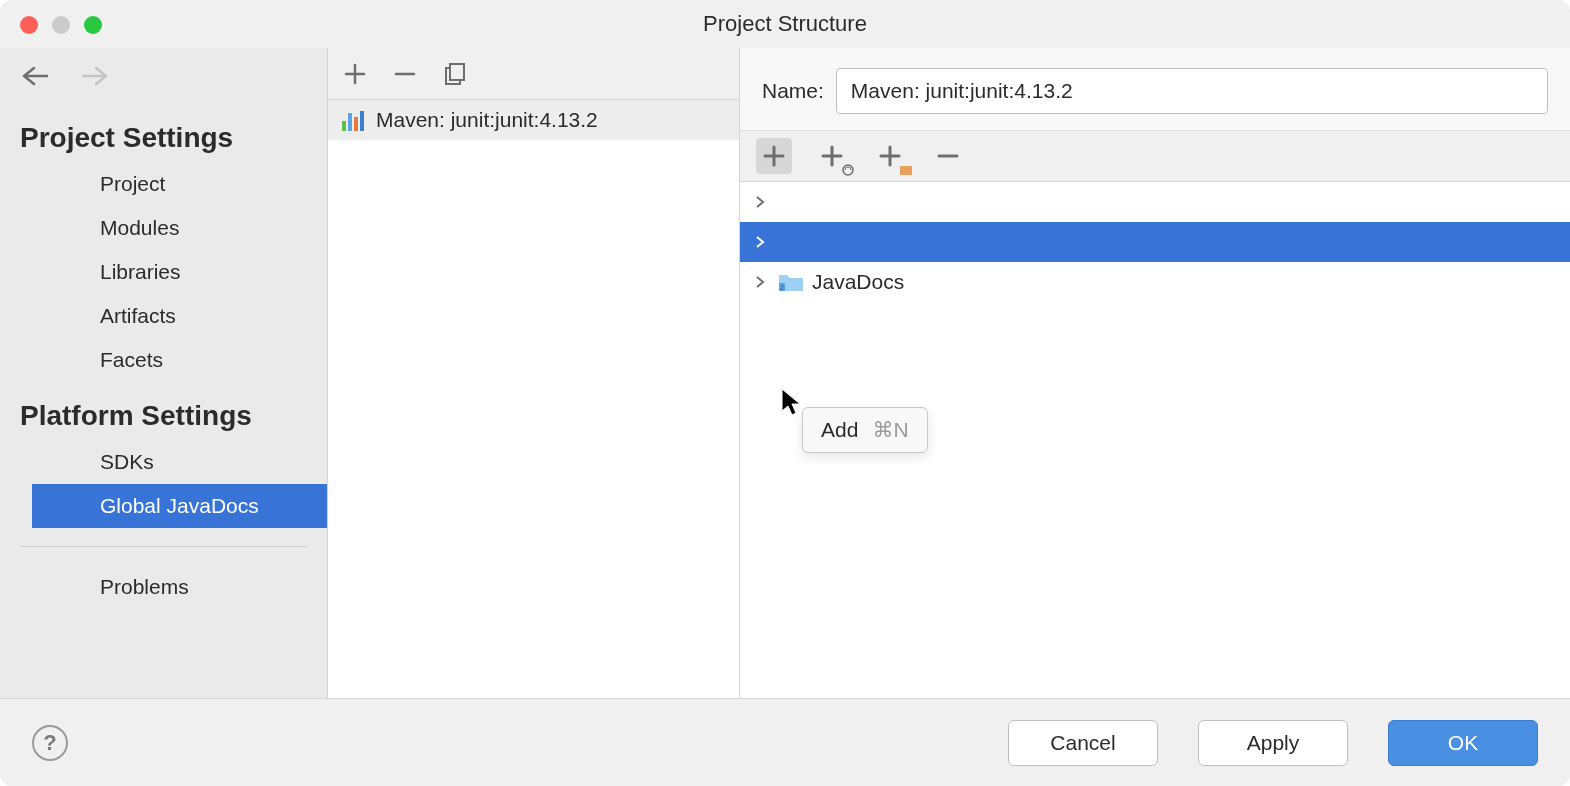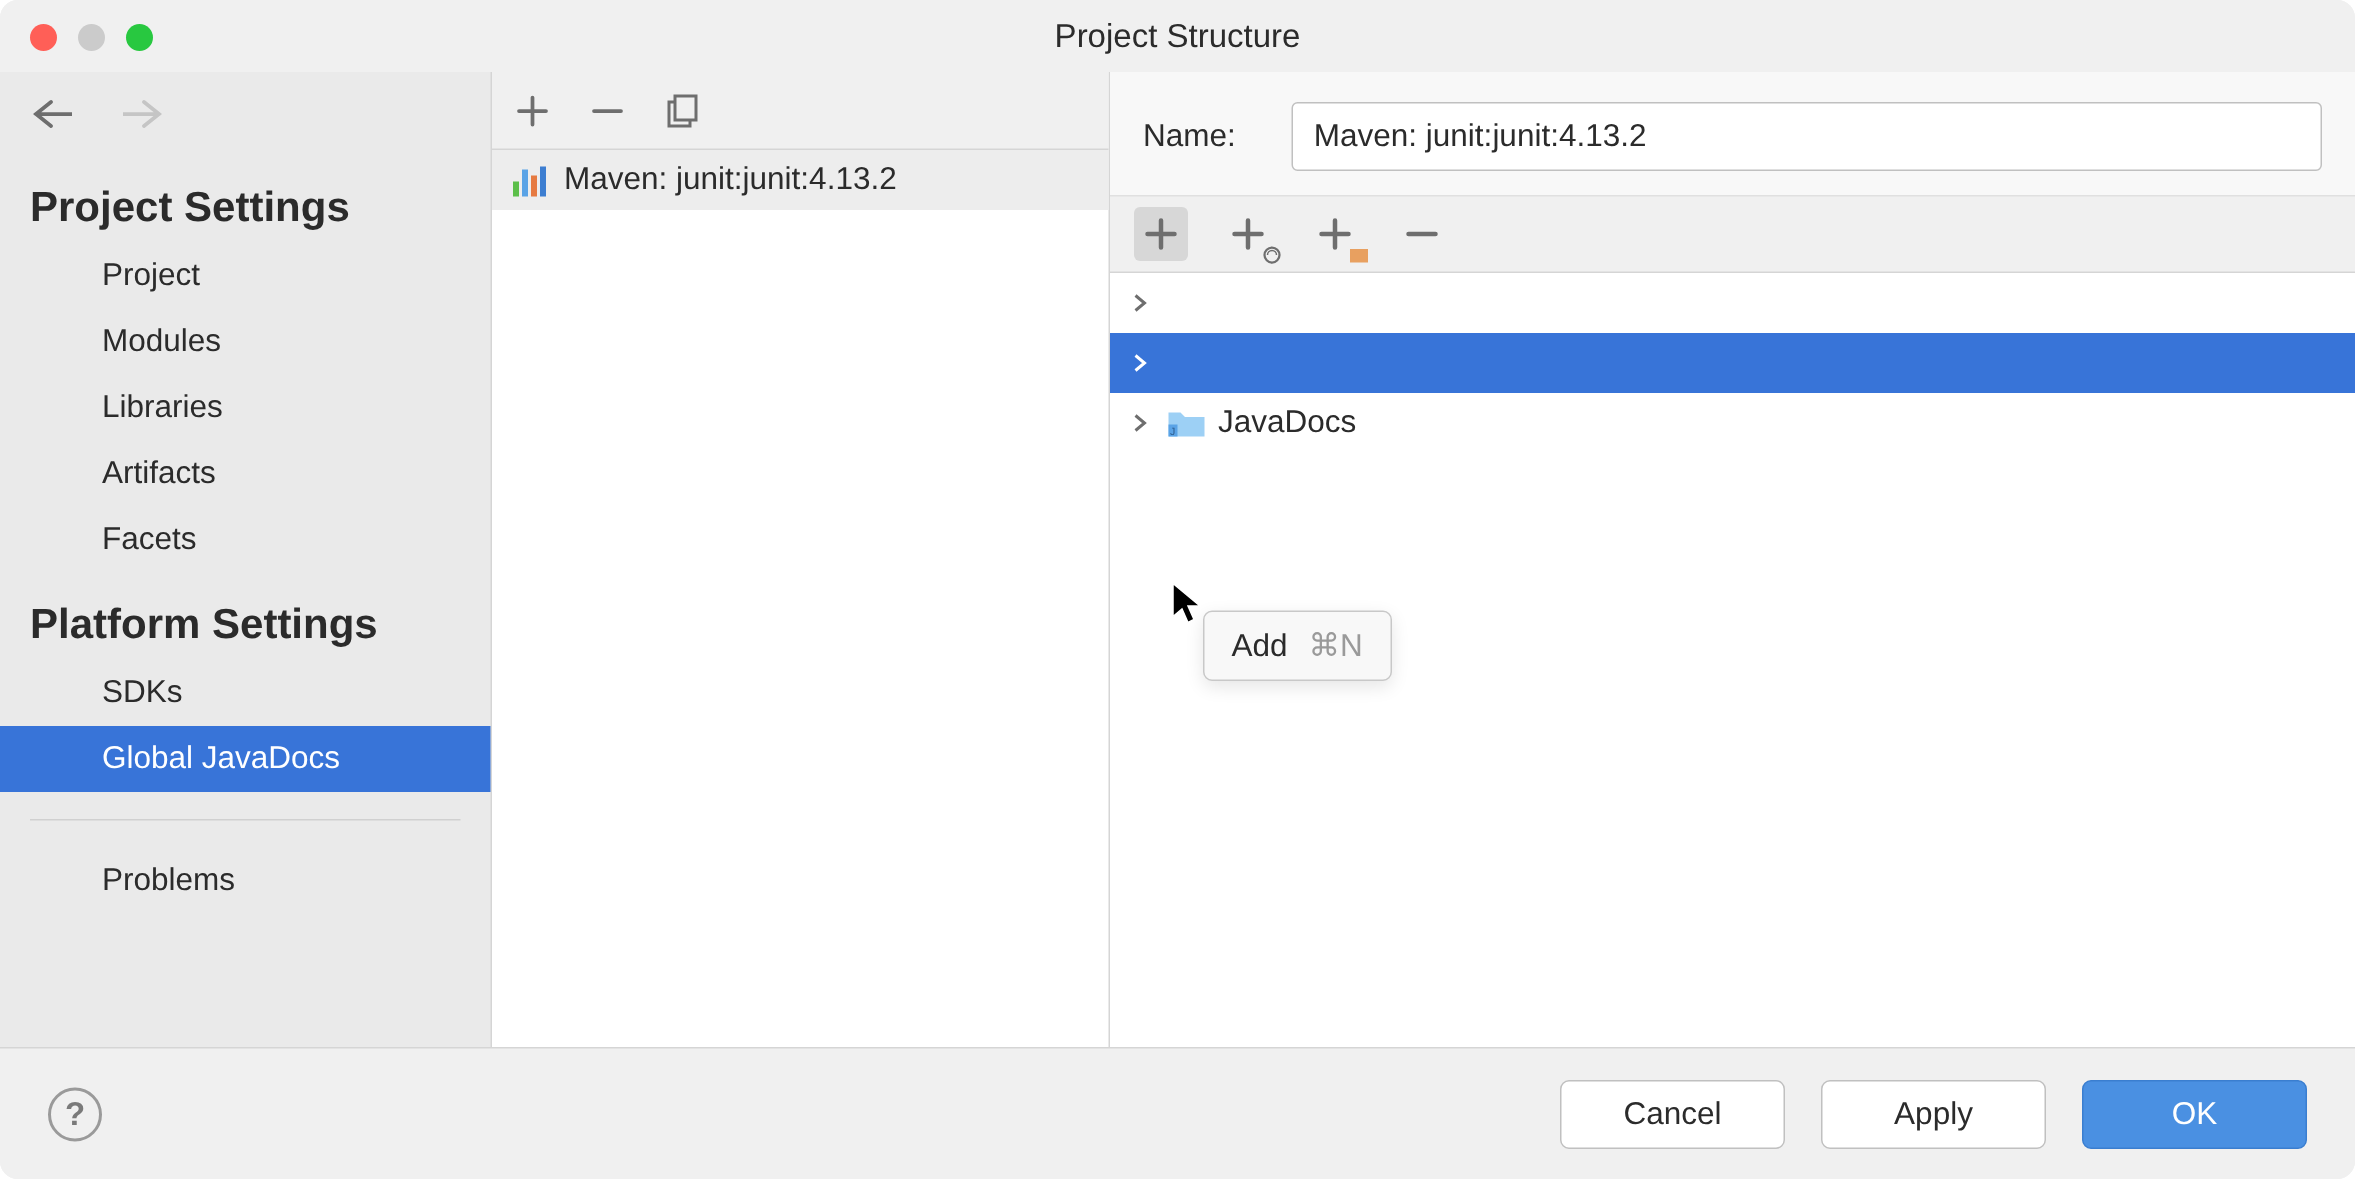--- a/index.html
+++ b/index.html
@@ -70,20 +70,21 @@
       font-size: 28px;
       font-weight: 700;
       color: #2b2b2b;
       padding: 18px 20px 8px 20px;
     }
     .sb-item {
       font-size: 21px;
       color: #2b2b2b;
       padding: 10px 20px 10px 68px;
       cursor: default;
+      margin-left: 32px;
     }
     .sb-item.selected {
       background: #3874d8;
       color: #fff;
     }
     .sb-divider {
       border: none;
       border-top: 1px solid #d0d0d0;
       margin: 18px 20px;
     }
@@ -129,21 +130,21 @@
     .right {
       flex: 1;
       background: #fff;
       display: flex;
       flex-direction: column;
       position: relative;
     }
     .name-row {
       display: flex;
       align-items: center;
-      gap: 37px;
+      gap: 12px;
       padding: 20px 22px 16px 22px;
       background: #f8f8f8;
     }
     .name-label { font-size: 21px; color: #2b2b2b; }
     .name-input {
       flex: 1;
       height: 46px;
       border: 1px solid #c0c0c0;
       border-radius: 4px;
       background: #fff;
@@ -232,21 +233,21 @@
     }
     .help-ic {
       width: 36px; height: 36px;
       border: 2px solid #9a9a9a;
       border-radius: 50%;
       display: flex; align-items: center; justify-content: center;
       color: #7a7a7a;
       font-size: 22px;
       font-weight: 600;
     }
-    .btns { display: flex; gap: 24px; justify-content: space-between; }
+    .btns { display: flex; gap: 40px; justify-content: space-between; }
     .btn {
       min-width: 150px;
       height: 46px;
       border: 1px solid #c0c0c0;
       border-radius: 6px;
       background: #fff;
       font-size: 21px;
       color: #2b2b2b;
       cursor: default;
       font-family: inherit;

